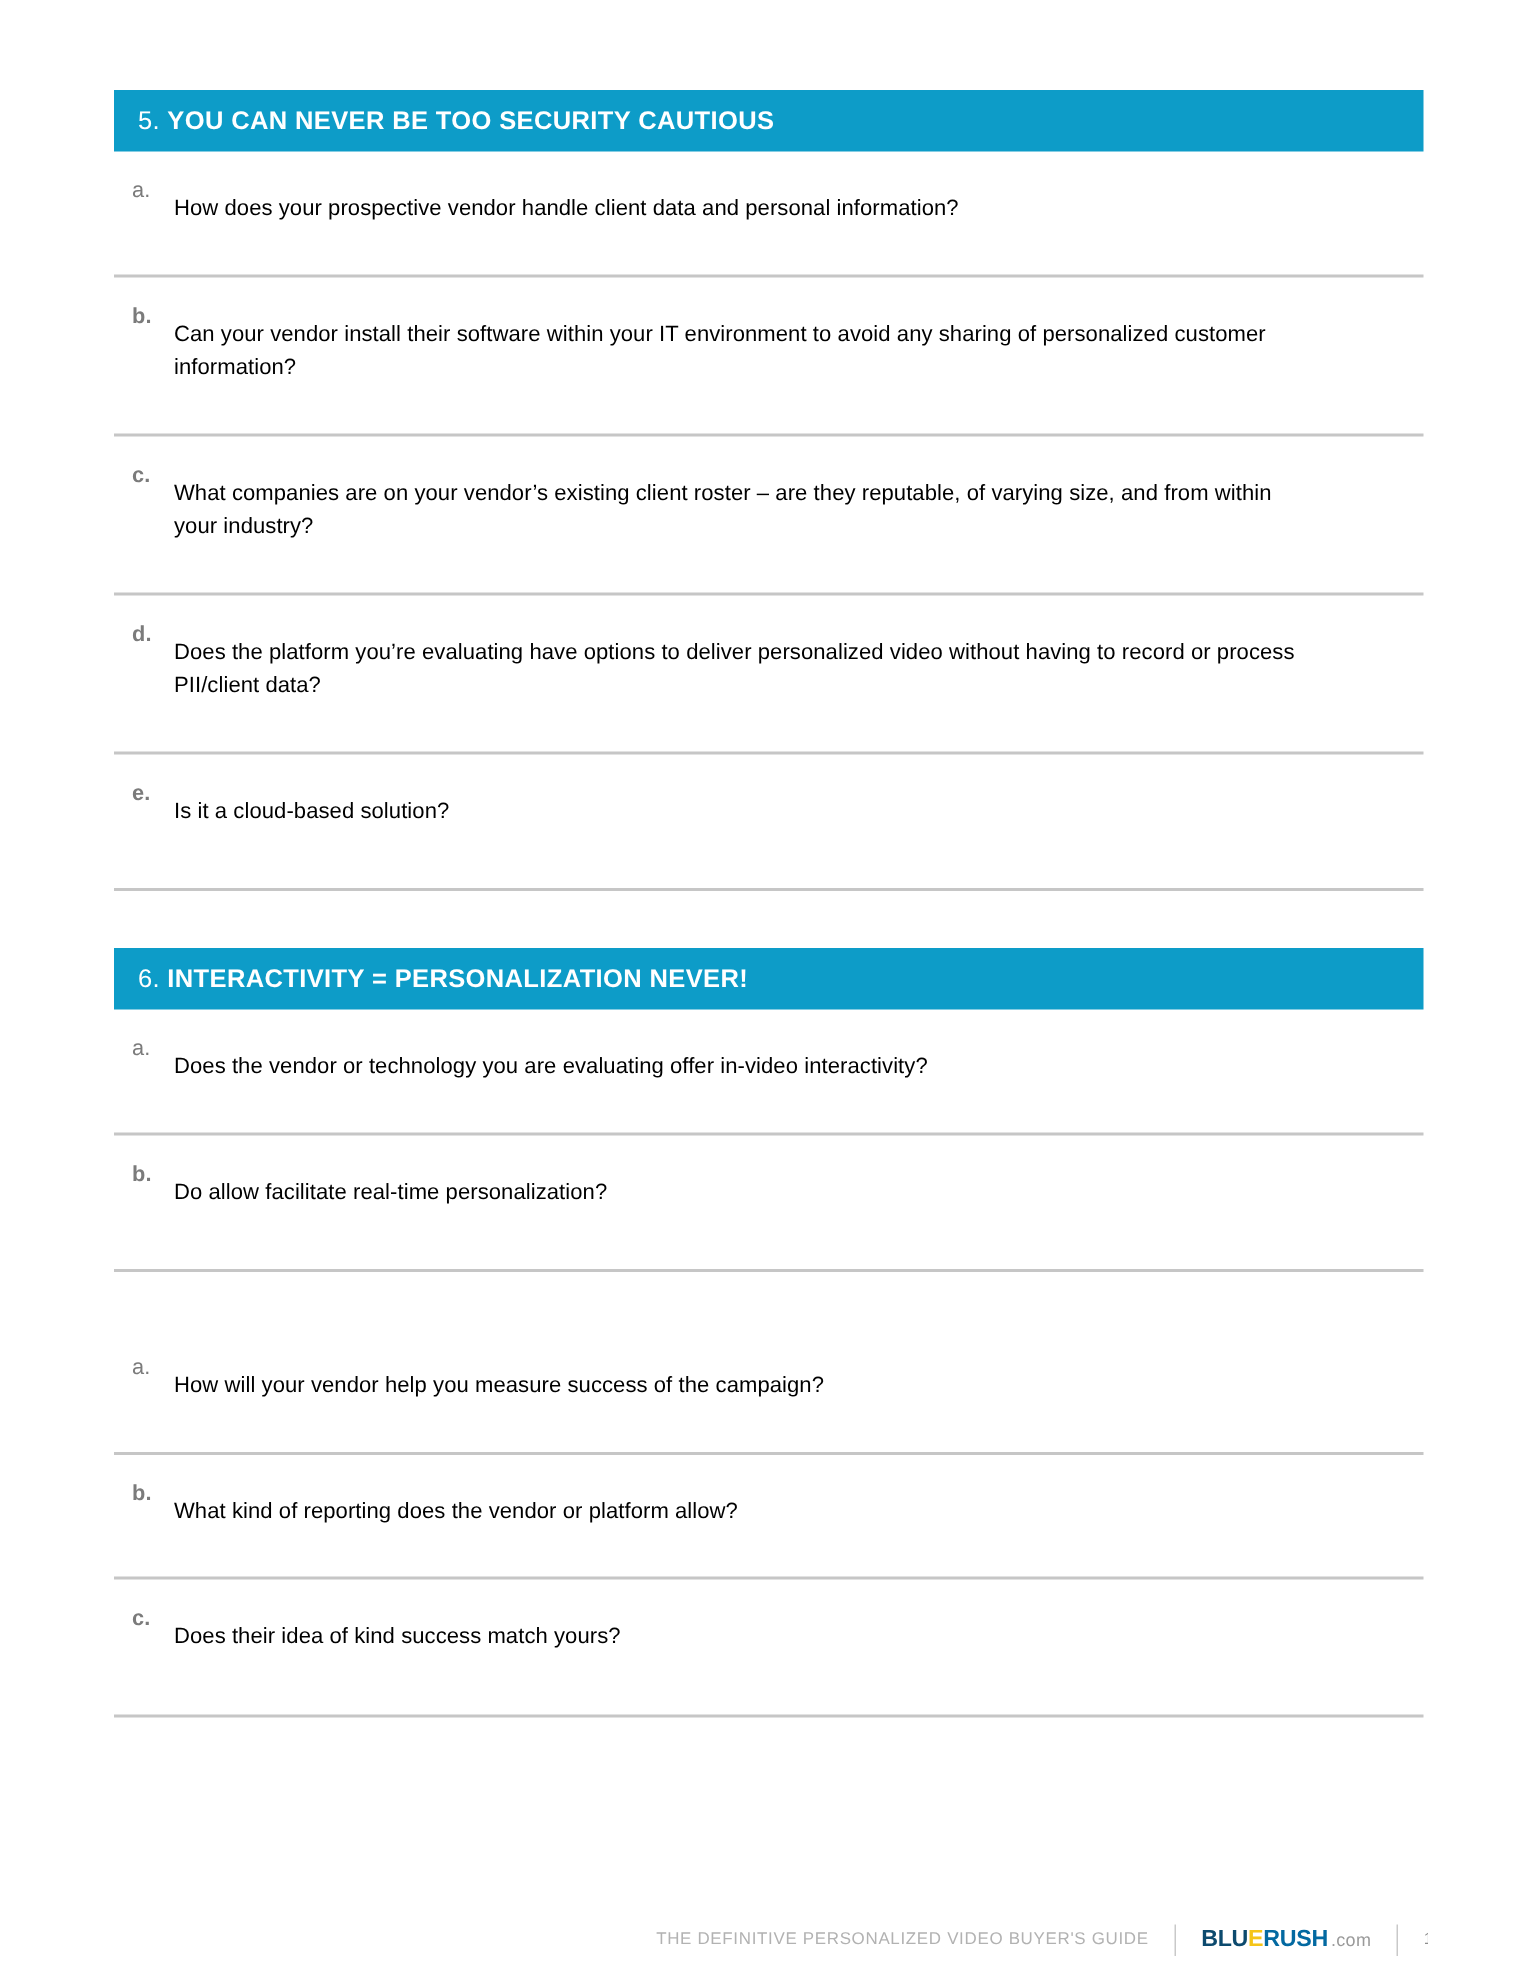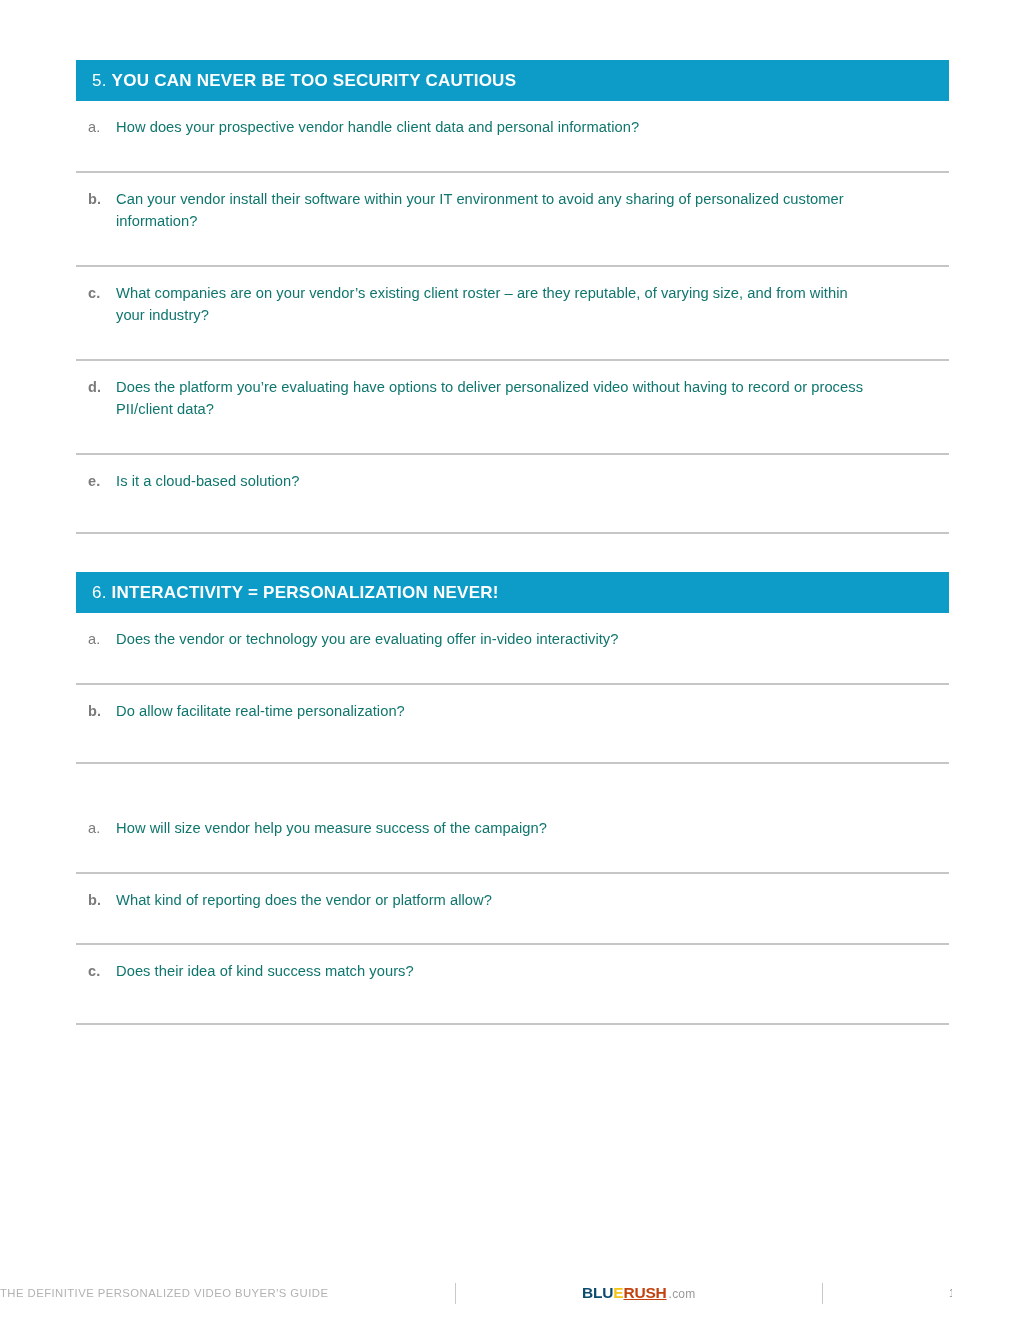--- a/index.html
+++ b/index.html
@@ -70,42 +70,43 @@
     font-size: 14.5px;
     color: #7b7b7b;
     font-weight: bold;
     line-height: 22.5px;
     letter-spacing: 0.1px;
   }
   .q-letter.light { font-weight: normal; }
   .q-text {
     flex: 1 1 auto;
     font-size: 14.7px;
-    color: #0f766e;
+    color: #000000;
     line-height: 22.5px;
     letter-spacing: 0.05px;
     font-weight: 400;
     max-width: 760px;
+    margin-top: 12px;
   }
 
   
   .answer-space-1 { height: 32px; }
 
   .gap-before-section { height: 38px; }
 
   
   .footer {
     position: absolute;
     left: 0;
     top: 1278px;
     width: 1024px;
     height: 30px;
     display: flex;
     align-items: center;
-    justify-content: space-between;
+    justify-content: flex-end;
     padding-right: 62px;
   }
   .footer-title {
     font-size: 11.3px;
     color: #b2b2b2;
     letter-spacing: 0.45px;
     white-space: nowrap;
   }
   .footer-sep {
     width: 1px;
@@ -116,21 +117,21 @@
   }
   .logo {
     font-size: 15.5px;
     font-weight: bold;
     letter-spacing: -0.2px;
     white-space: nowrap;
     line-height: 1;
   }
   .logo .blu  { color: #0c4a6e; }
   .logo .e    { color: #f5c518; }
-  .logo .rush { color: #c2410c; text-decoration: underline; }
+  .logo .rush { color: #0369a1; }
   .logo .dotcom {
     color: #9a9a9a;
     font-size: 12px;
     font-weight: normal;
     letter-spacing: 0.2px;
     margin-left: 2px;
   }
   .page-num {
     font-size: 11px;
     color: #8e8e8e;
@@ -210,21 +211,21 @@
       </div>
       <div style="height:40px"></div>
     </div>
 
     <div class="gap-before-section"></div>
 
 
     <div class="q-row">
       <div class="q-inner">
         <span class="q-letter light">a.</span>
-        <span class="q-text">How will size vendor help you measure success of the campaign?</span>
+        <span class="q-text">How will your vendor help you measure success of the campaign?</span>
       </div>
       <div class="answer-space-1"></div>
     </div>
 
     <div class="q-row">
       <div class="q-inner">
         <span class="q-letter">b.</span>
         <span class="q-text">What kind of reporting does the vendor or platform allow?</span>
       </div>
       <div class="answer-space-1"></div>

